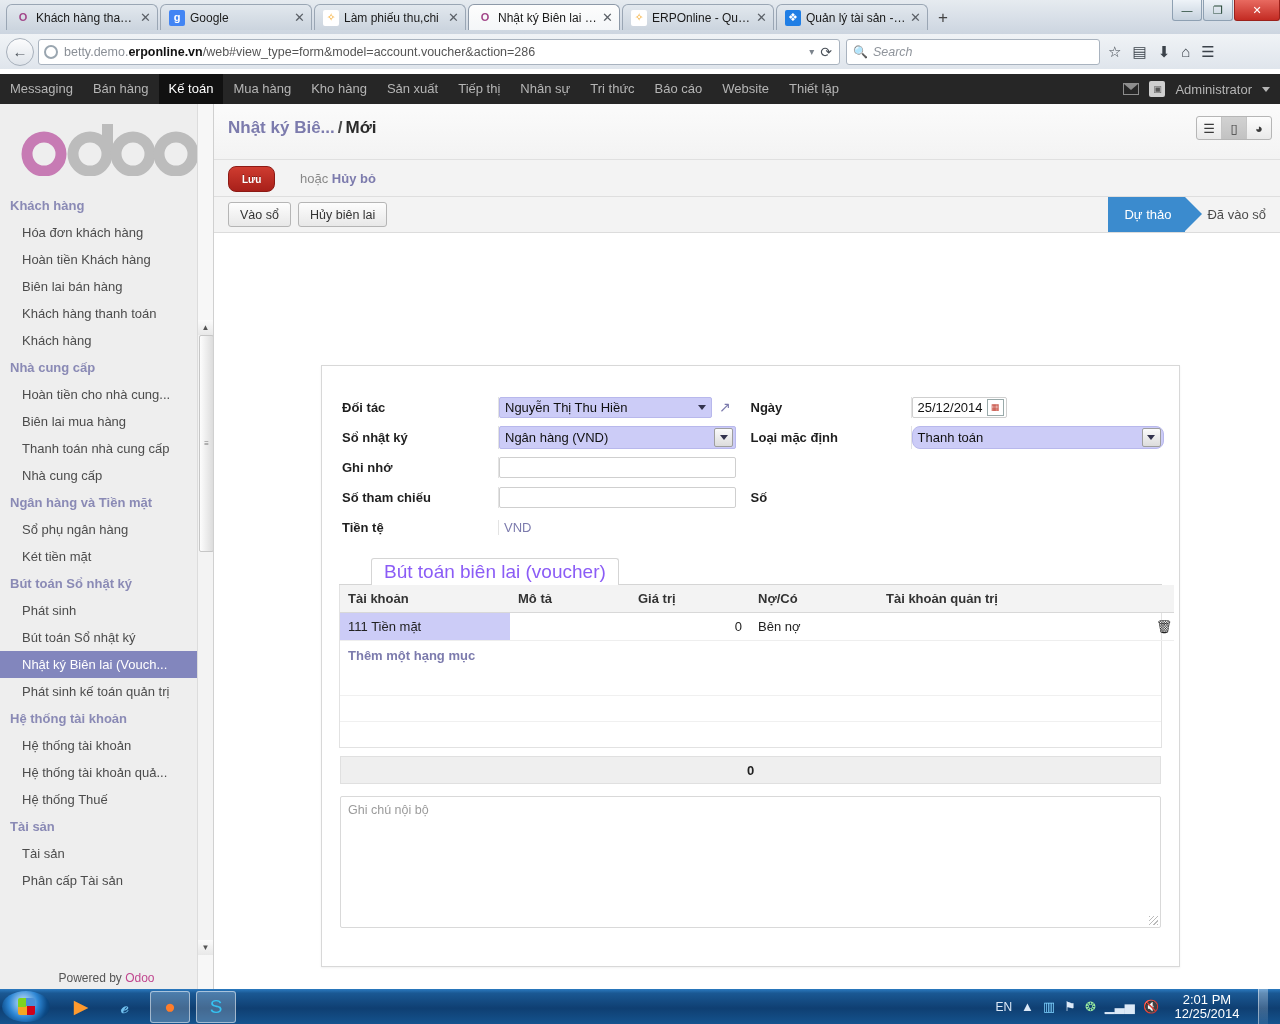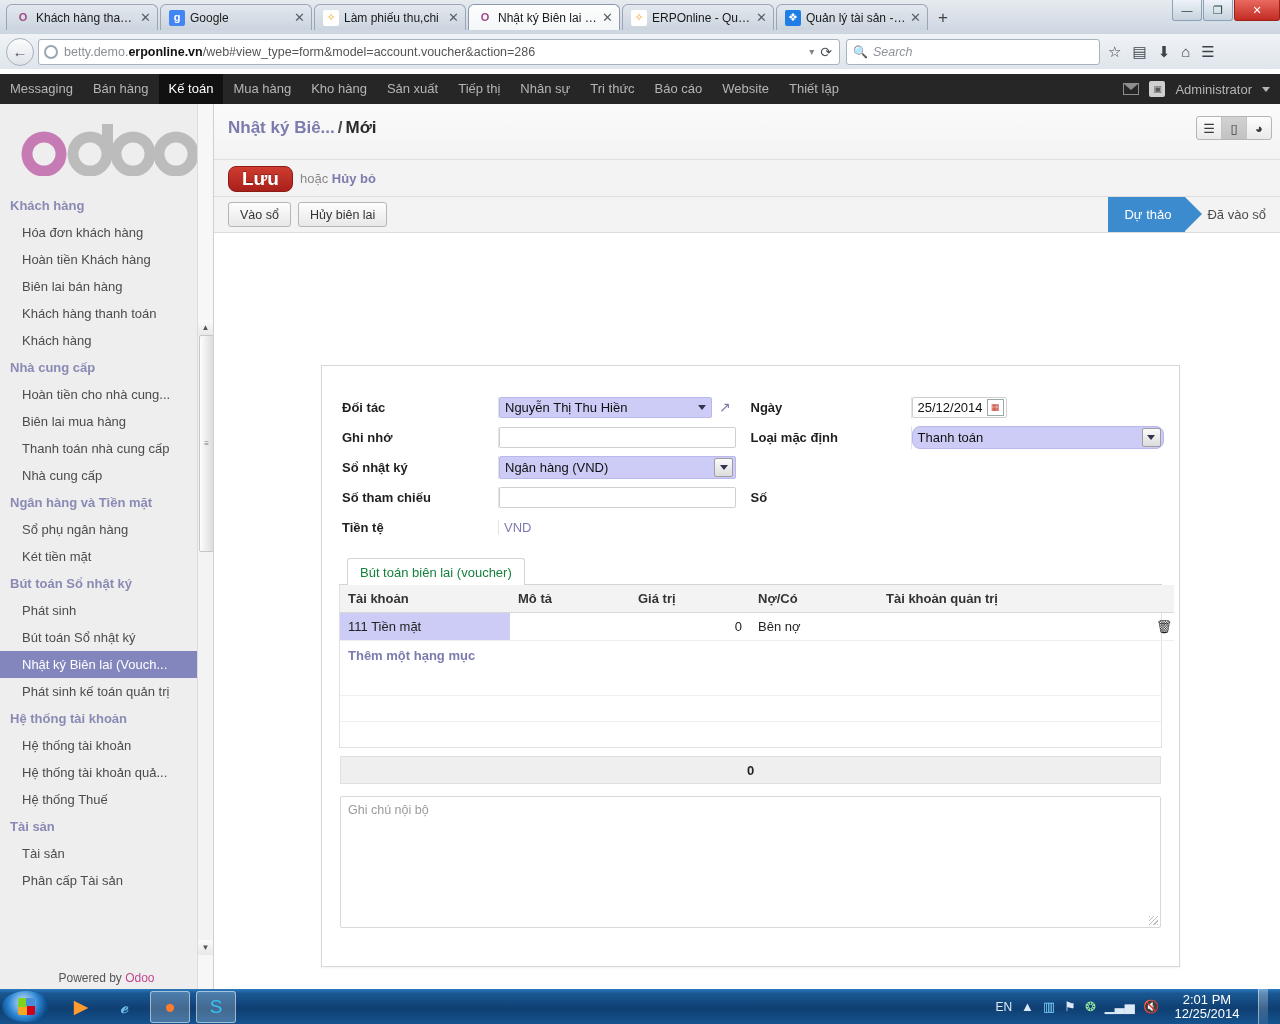--- a/index.html
+++ b/index.html
@@ -125,21 +125,21 @@
   .view-switch .vs{width:24px;height:22px;display:flex;align-items:center;
                    justify-content:center;border-right:1px solid #c5c5c5;
                    font-size:13px;color:#3a3a3a;}
   .view-switch .vs:last-child{border-right:none;}
   .view-switch .vs.active{background:linear-gradient(#d2d2d2,#c2c2c2);}
 
   .save-row{position:relative;height:36px;background:#f3f3f3;
             border-bottom:1px solid #dedede;}
   .btn-save{position:absolute;left:14px;top:6px;height:24px;padding:0 13px;
             display:flex;align-items:center;border-radius:8px;color:#fff;
-            font-size:19px;font-weight:bold;
+            font-size:10px;font-weight:bold;
             background:linear-gradient(#cf3c30,#a8201a);border:1px solid #8d1a15;
             text-shadow:0 -1px 0 rgba(0,0,0,.35);}
   .or-text{position:absolute;left:86px;top:11px;font-size:13px;color:#888;}
   .link-discard{color:#7c7bad;font-weight:bold;}
 
   .action-row{position:relative;height:35px;background:#f3f3f3;
               border-bottom:1px solid #dcdcdc;}
   .btn-grey{position:absolute;top:5px;height:23px;padding:0 11px;
             display:flex;align-items:center;font-size:12.5px;color:#333;
             background:linear-gradient(#fdfdfd,#e8e8e8);
@@ -183,23 +183,23 @@
            display:flex;align-items:center;justify-content:center;font-size:9px;
            color:#c0392b;line-height:1;}
   .extlink{margin-left:7px;color:#7c7bad;font-size:14px;line-height:1;}
   .plain{font-size:13px;color:#7c7bad;}
   .divider-cell{border-left:1px solid #e3e3e3;}
   .lbl-right{width:160px;flex:0 0 160px;font-size:13px;color:#1f1f1f;font-weight:bold;}
 
   
   .notebook{margin:16px 1px 0 1px;}
   .nbtabs{display:flex;border-bottom:1px solid #d5d5d5;padding-left:8px;}
-  .nbtab{height:26px;padding:0 12px;display:flex;align-items:center;font-size:13px;
-         color:#15803d;background:#fff;border:1px solid #d5d5d5;border-bottom:none;
-         border-radius:3px 3px 0 0;margin-bottom:-1px;}
+  .nbtab{height:26px;padding:0 12px;display:flex;align-items:center;font-size:19px;
+         color:#8b5cf6;background:#fff;border:1px solid #d5d5d5;border-bottom:none;
+         border-radius:3px 3px 0 0;margin-bottom:-1px;margin-left:24px;}
   .o2m{border:1px solid #e2e2e2;border-top:none;}
   table.lst{width:100%;border-collapse:collapse;table-layout:fixed;}
   table.lst th{font-size:13px;font-weight:bold;color:#333;text-align:left;
                background:#f3f3f3;border-bottom:1px solid #d8d8d8;
                padding:6px 8px;height:15px;}
   table.lst td{font-size:13px;color:#222;padding:5px 8px;height:17px;
                border-bottom:1px solid #eee;}
   table.lst td.sel{background:#ccccf7;}
   td.num{text-align:right;}
   td.trash{text-align:center;color:#555;}
@@ -435,35 +435,35 @@
                 <div class="fld divider-cell">
                   <div class="inp m2o">
                     <span>Nguyễn Thị Thu Hiền</span>
                     <span class="caret-sm"></span>
                   </div>
                   <span class="extlink">↗</span>
                 </div>
               </div>
 
               <div class="frow">
-                <div class="lbl">Ghi nhớ</div>
-                <div class="fld divider-cell">
-                  <div class="inp blank"></div>
-                </div>
-              </div>
-
-              <div class="frow">
                 <div class="lbl">Sổ nhật ký</div>
                 <div class="fld divider-cell">
                   <div class="inp sel" style="width:237px;">
                     <span>Ngân hàng (VND)</span>
                     <span class="selbtn">
                         <span class="caret-sm"></span>
                       </span>
                   </div>
+                </div>
+              </div>
+
+              <div class="frow">
+                <div class="lbl">Ghi nhớ</div>
+                <div class="fld divider-cell">
+                  <div class="inp blank"></div>
                 </div>
               </div>
 
               <div class="frow">
                 <div class="lbl">Số tham chiếu</div>
                 <div class="fld divider-cell">
                   <div class="inp blank"></div>
                 </div>
               </div>
 

